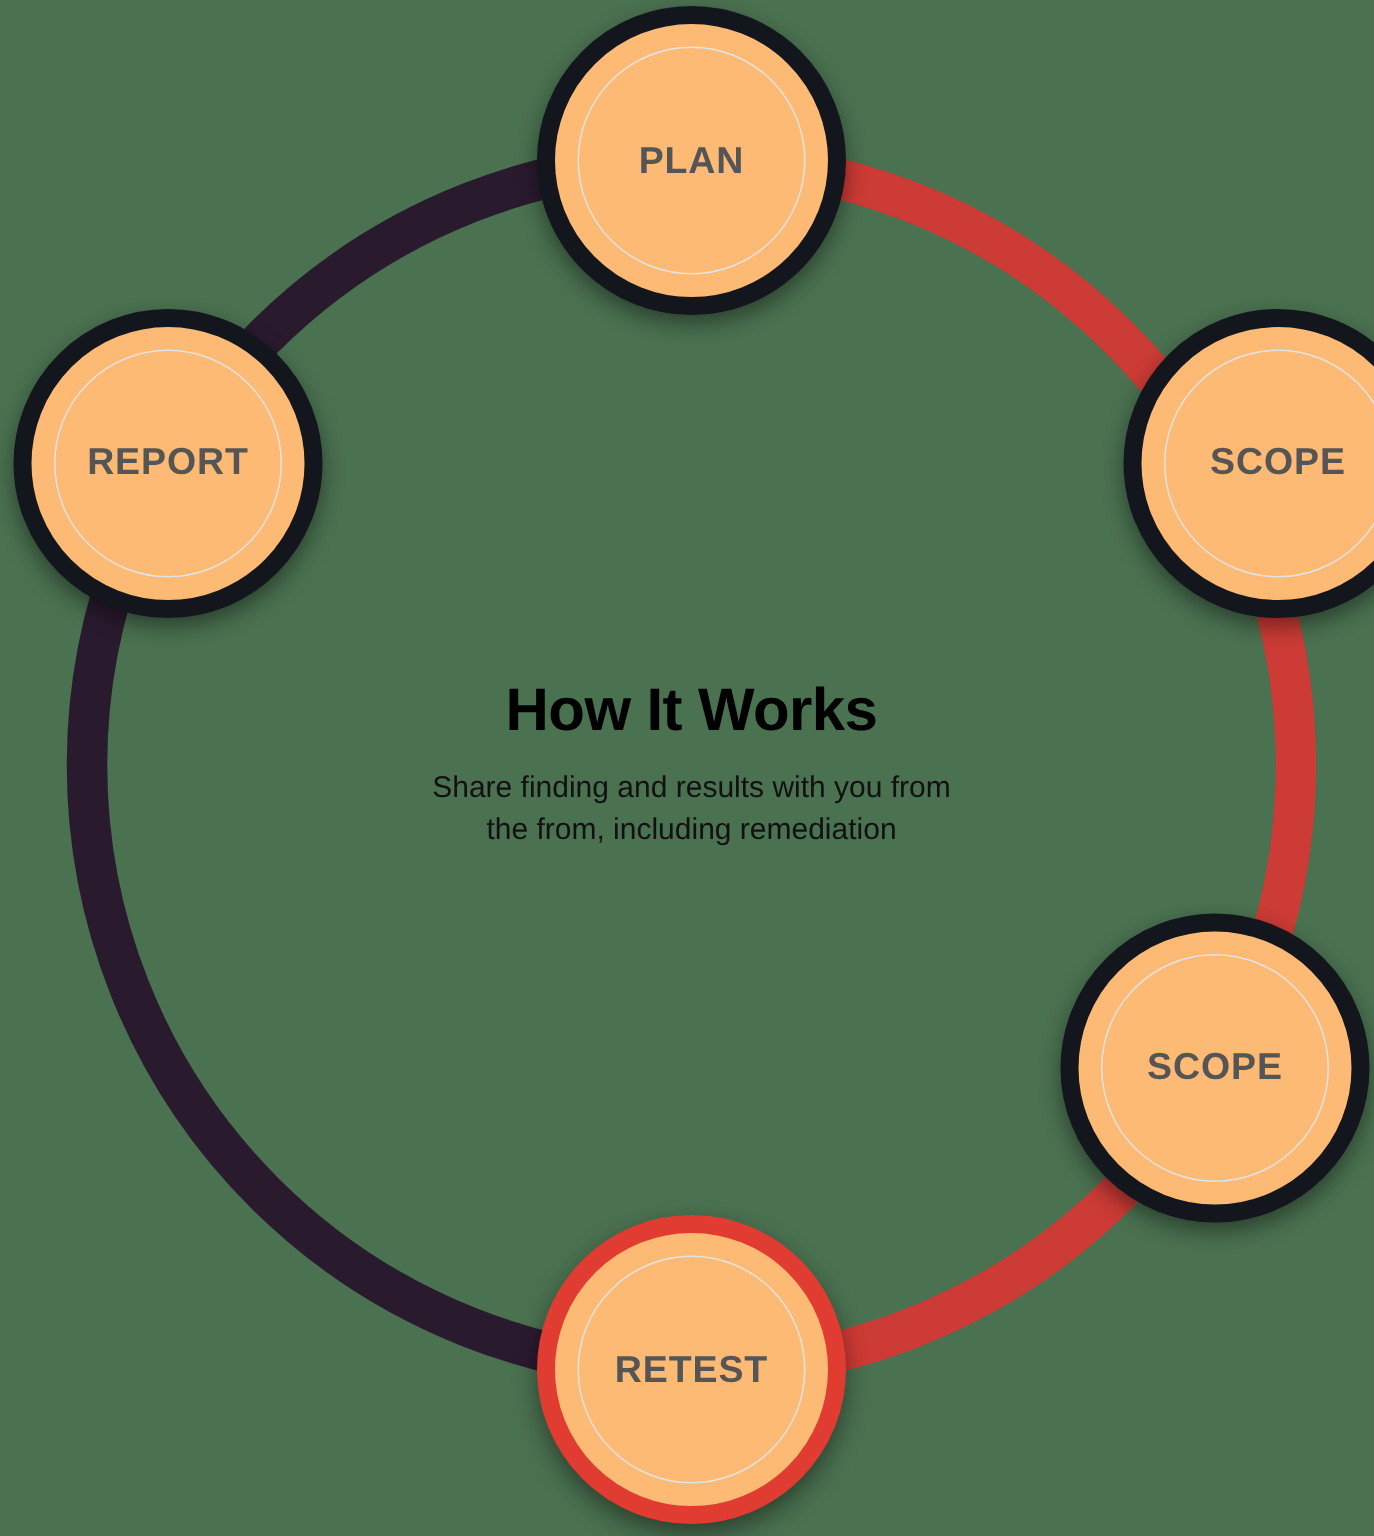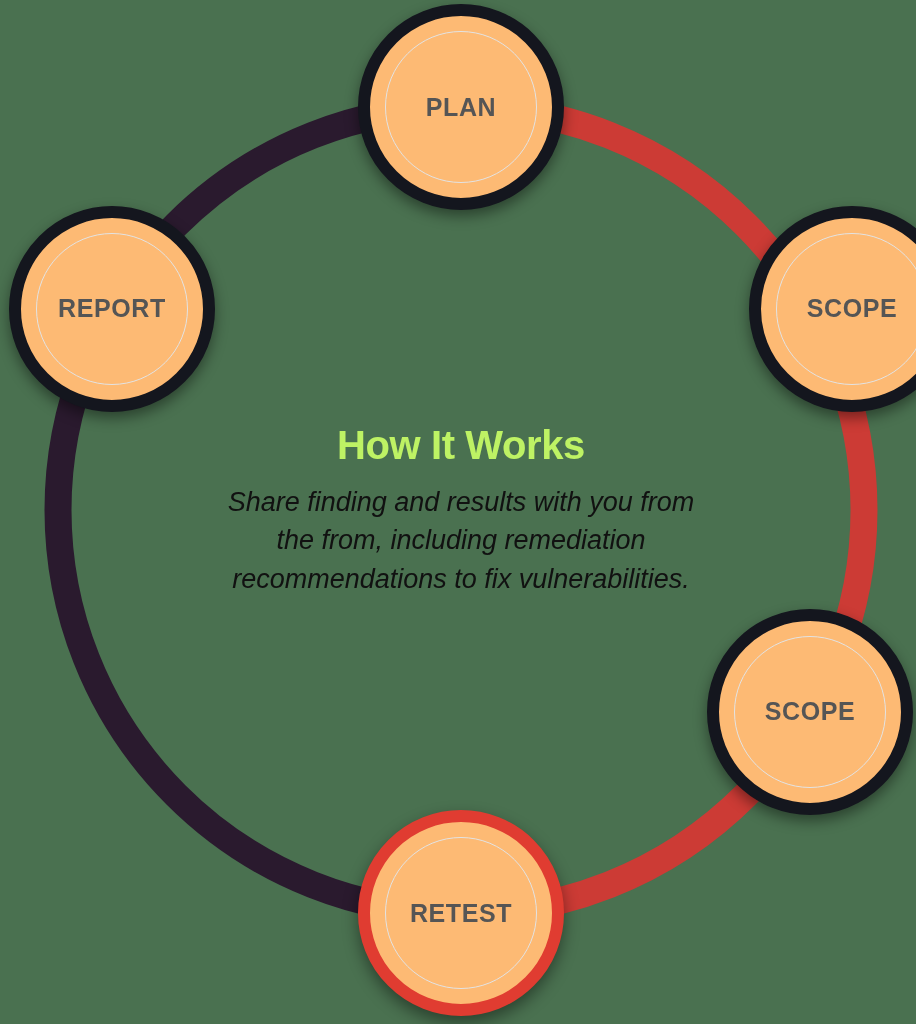--- a/index.html
+++ b/index.html
@@ -32,33 +32,32 @@
     left: 461px;
     top: 510px;
     transform: translate(-50%, -50%);
     width: 580px;
     text-align: center;
     pointer-events: none;
   }
   .center-title {
     font-size: 40px;
     font-weight: 700;
-    color: #bef264;
+    color: #000000;
     letter-spacing: -0.4px;
     margin: 0 0 16px 0;
     line-height: 1.1;
   }
   .center-desc {
-    font-size: 27px;
+    font-size: 20px;
     font-weight: 500;
     color: #111111;
     line-height: 1.42;
     margin: 0;
     padding: 0 8px;
-    font-style: italic;
   }
 
   
   .node {
     position: absolute;
     width: 206px;
     height: 206px;
     border-radius: 50%;
     transform: translate(-50%, -50%);
     background: #fdba74;
@@ -106,21 +105,20 @@
     <path id="arc-dark-path" fill="none" stroke="#2a1a2e" stroke-width="27" d="M 461 913 A 403 403 0 0 1 461 107"></path>
 
     <path id="arc-red-path" fill="none" stroke="#cc3b35" stroke-width="27" d="M 461 107 A 403 403 0 0 1 461 913"></path>
   </svg>
 
   <div class="center-block">
     <h2 class="center-title">How It Works</h2>
     <p class="center-desc">
       <span>Share finding and results with you from</span><br>
       <span>the from, including remediation</span><br>
-      <span>recommendations to fix vulnerabilities.</span>
     </p>
   </div>
 
   <div class="node dark" id="node-plan" style="left: 461px; top: 107px;">
     <span class="node-inner-ring"></span>
     <span class="node-label">PLAN</span>
   </div>
 
   <div class="node dark" id="node-scope" style="left: 852px; top: 308.5px;">
     <span class="node-inner-ring"></span>

